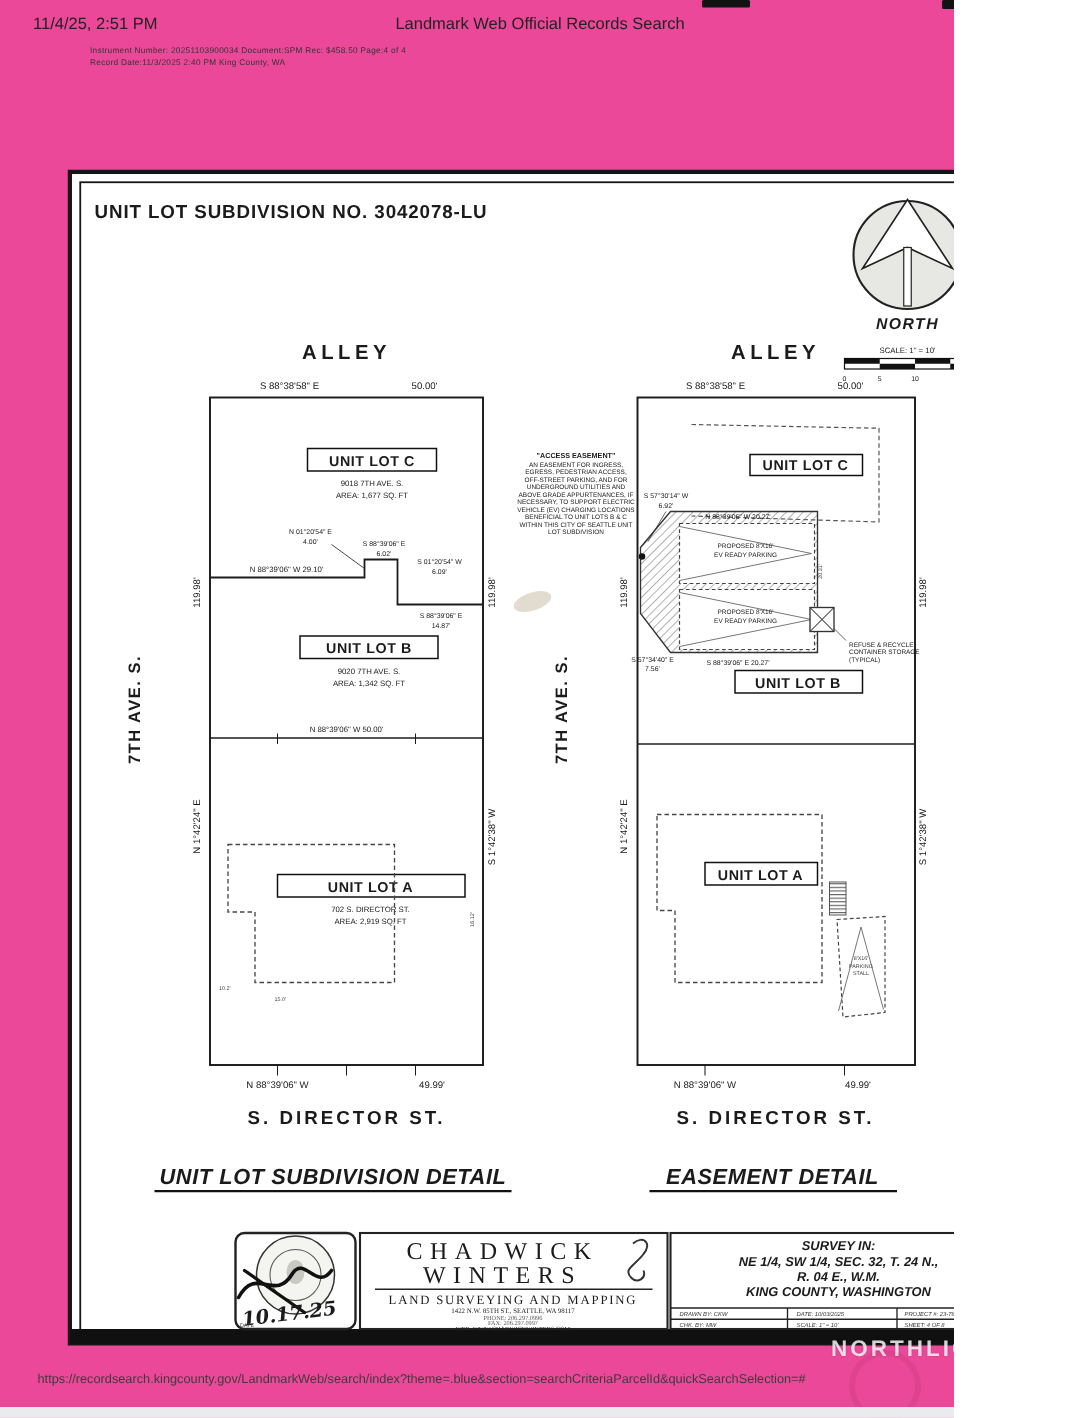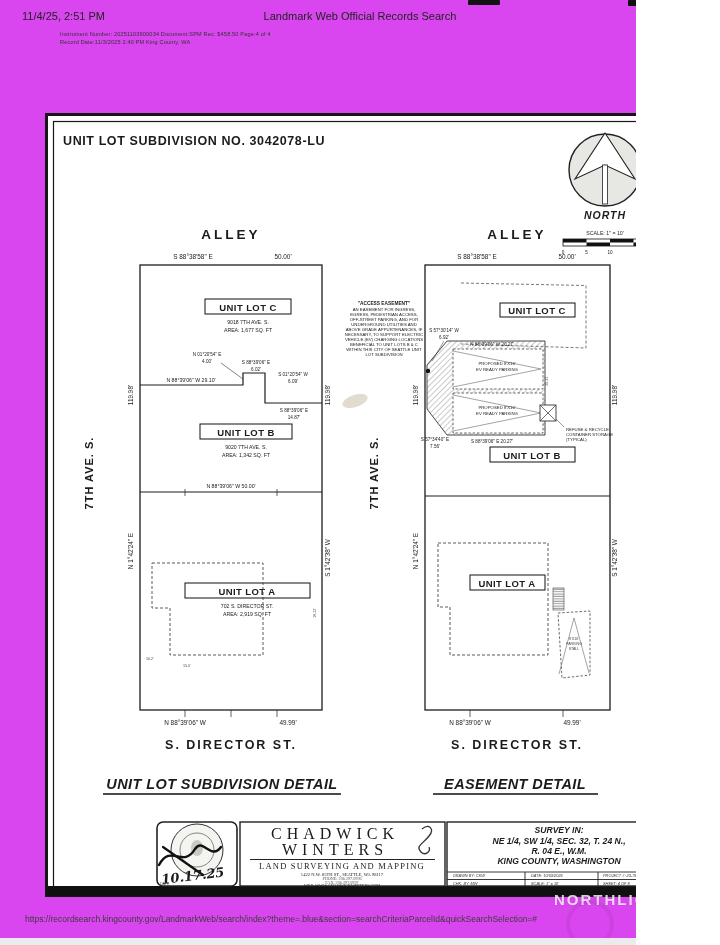--- a/index.html
+++ b/index.html
@@ -1,16 +1,16 @@
 <!DOCTYPE html>
 <html><head>
 <meta charset="utf-8">
 <style>
   html,body{margin:0;padding:0;background:#fff;}
-  .page{position:relative;width:636px;height:945px;background:#d946ef;overflow:hidden;
+  .page{position:relative;width:636px;height:945px;background:#ec4899;overflow:hidden;
         font-family:"Liberation Sans",sans-serif;color:#1b1b1b;}
   .abs{position:absolute;}
   .hdr-date{left:22px;top:10px;font-size:11px;color:#222;}
   .hdr-title{left:0;top:10px;width:720px;text-align:center;font-size:11px;color:#222;}
   .stamp{left:60px;top:30px;font-size:5.5px;line-height:8px;color:#333;letter-spacing:.2px;}
   .chip{background:#121212;border-radius:1px;}
   .sheet-svg{left:45px;top:113px;}
   svg text{fill:#1b1b1b;font-family:"Liberation Sans",sans-serif;}
   .t35{font-size:3.6px;fill:#444;}
   .t4{font-size:4.3px;}

